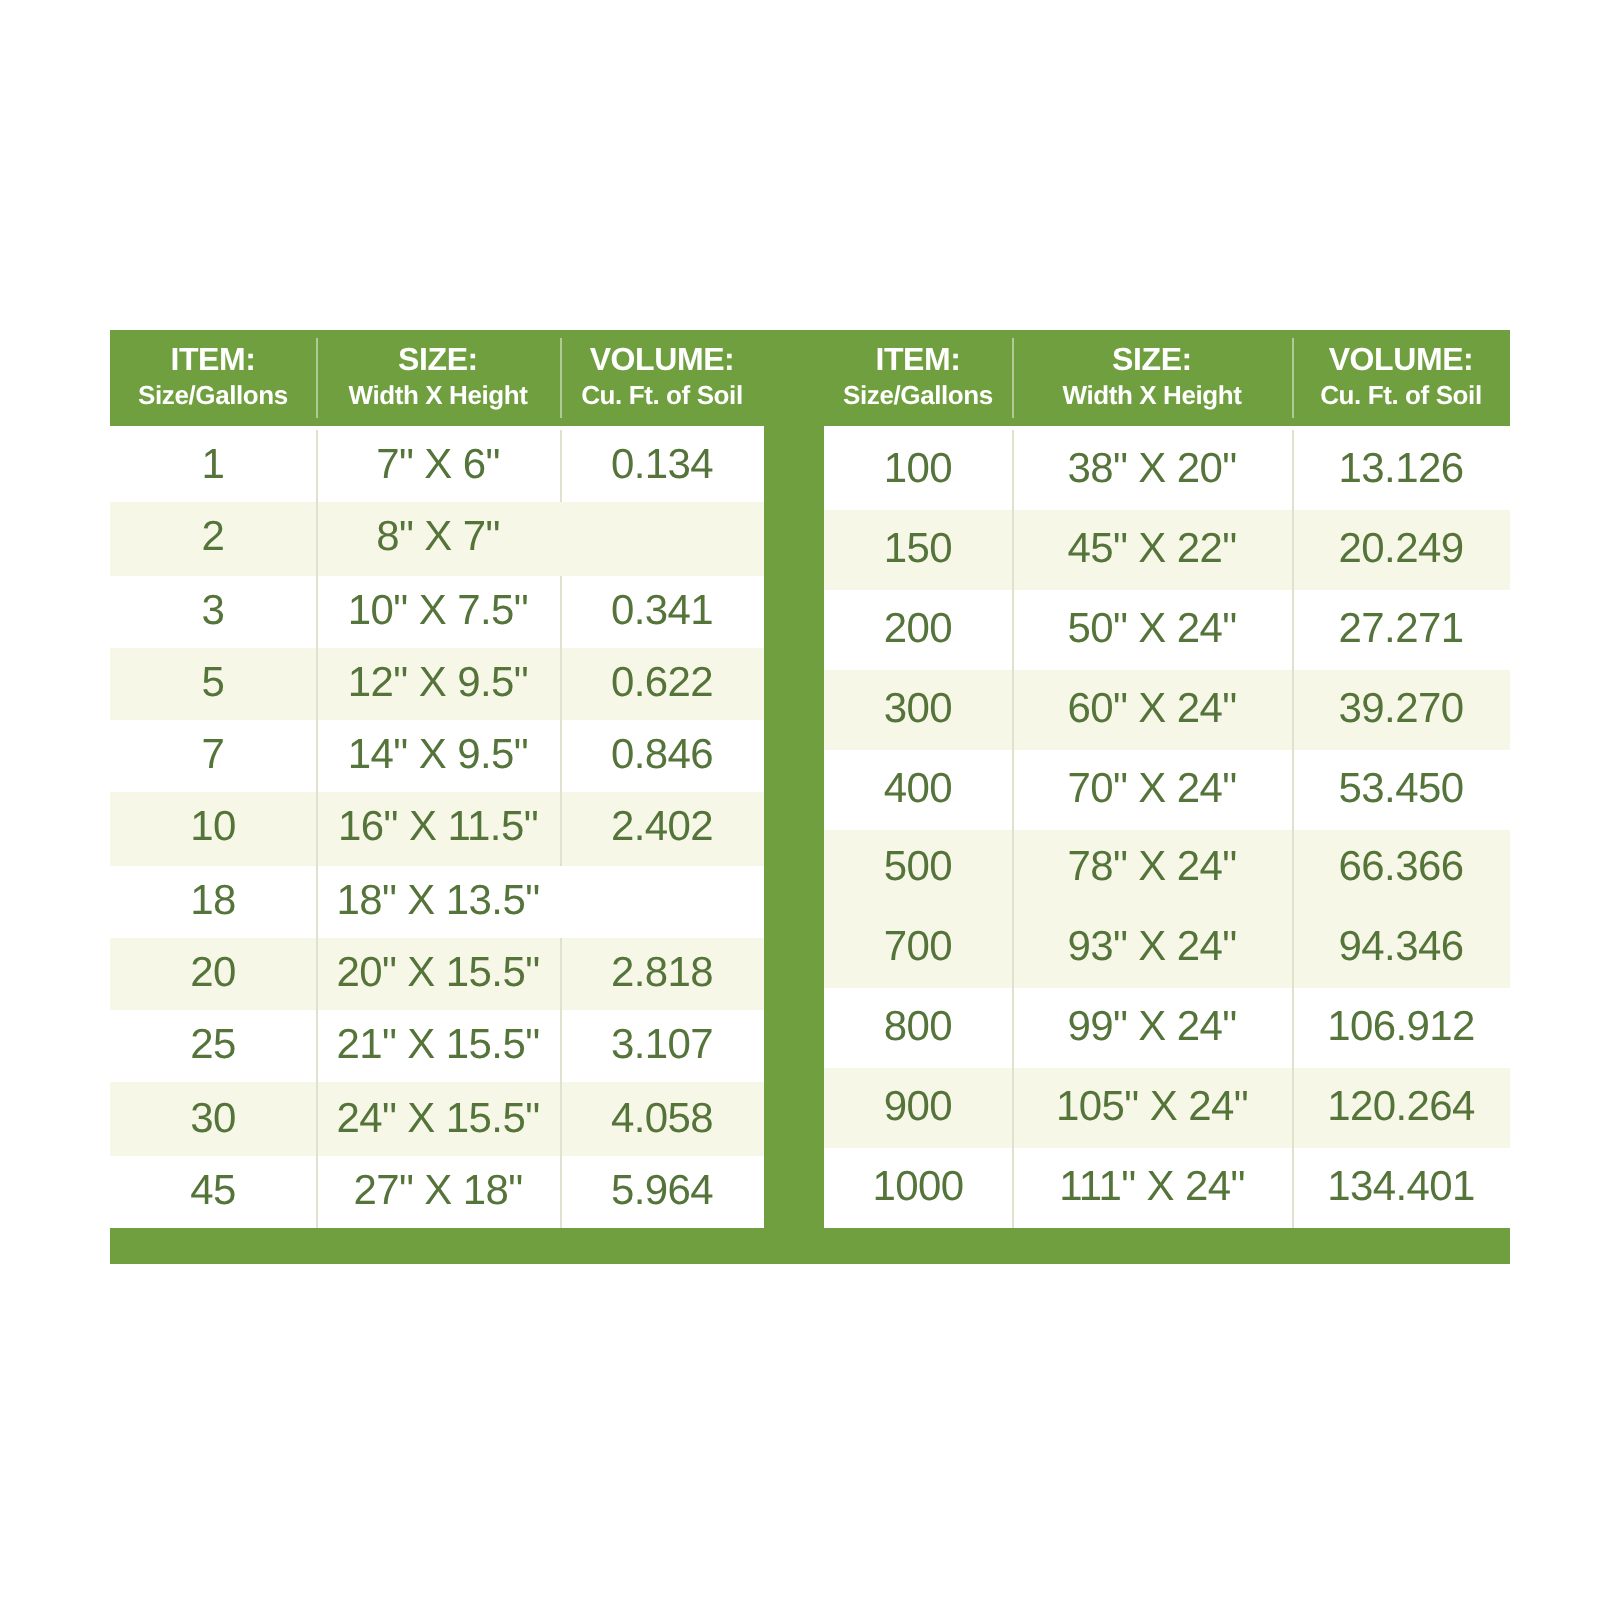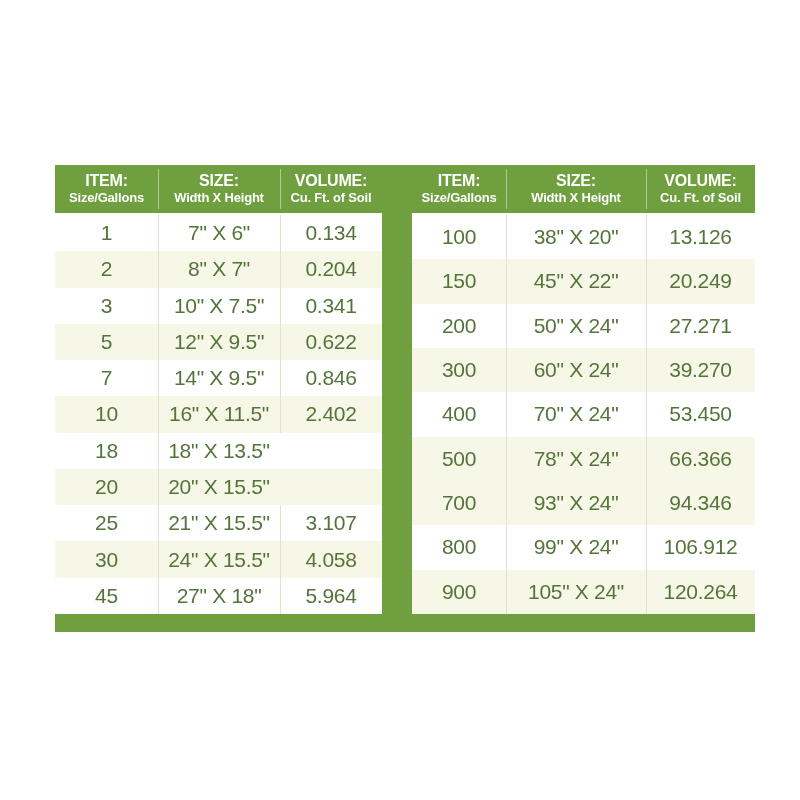--- a/index.html
+++ b/index.html
@@ -158,21 +158,20 @@
 
       <div class="tbody">
         <div class="trow odd">
           <div class="td c1">1</div>
           <div class="td c2">7" X 6"</div>
           <div class="td c3">0.134</div>
         </div>
         <div class="trow even">
           <div class="td c1">2</div>
           <div class="td c2">8" X 7"</div>
-          <div class="td c3">0.204</div>
         </div>
         <div class="trow odd">
           <div class="td c1">3</div>
           <div class="td c2">10" X 7.5"</div>
           <div class="td c3">0.341</div>
         </div>
         <div class="trow even">
           <div class="td c1">5</div>
           <div class="td c2">12" X 9.5"</div>
           <div class="td c3">0.622</div>
@@ -187,20 +186,21 @@
           <div class="td c2">16" X 11.5"</div>
           <div class="td c3">2.402</div>
         </div>
         <div class="trow odd">
           <div class="td c1">18</div>
           <div class="td c2">18" X 13.5"</div>
         </div>
         <div class="trow even">
           <div class="td c1">20</div>
           <div class="td c2">20" X 15.5"</div>
+          <div class="td c3">2.818</div>
         </div>
         <div class="trow odd">
           <div class="td c1">25</div>
           <div class="td c2">21" X 15.5"</div>
           <div class="td c3">3.107</div>
         </div>
         <div class="trow even">
           <div class="td c1">30</div>
           <div class="td c2">24" X 15.5"</div>
           <div class="td c3">4.058</div>
@@ -271,17 +271,22 @@
         <div class="trow odd">
           <div class="td c1">800</div>
           <div class="td c2">99" X 24"</div>
           <div class="td c3">106.912</div>
         </div>
         <div class="trow even">
           <div class="td c1">900</div>
           <div class="td c2">105" X 24"</div>
           <div class="td c3">120.264</div>
         </div>
+        <div class="trow odd">
+          <div class="td c1">1000</div>
+          <div class="td c2">111" X 24"</div>
+          <div class="td c3">134.401</div>
+        </div>
       </div>
     </div>
 
   </div>
 </div>
 
 </body></html>

